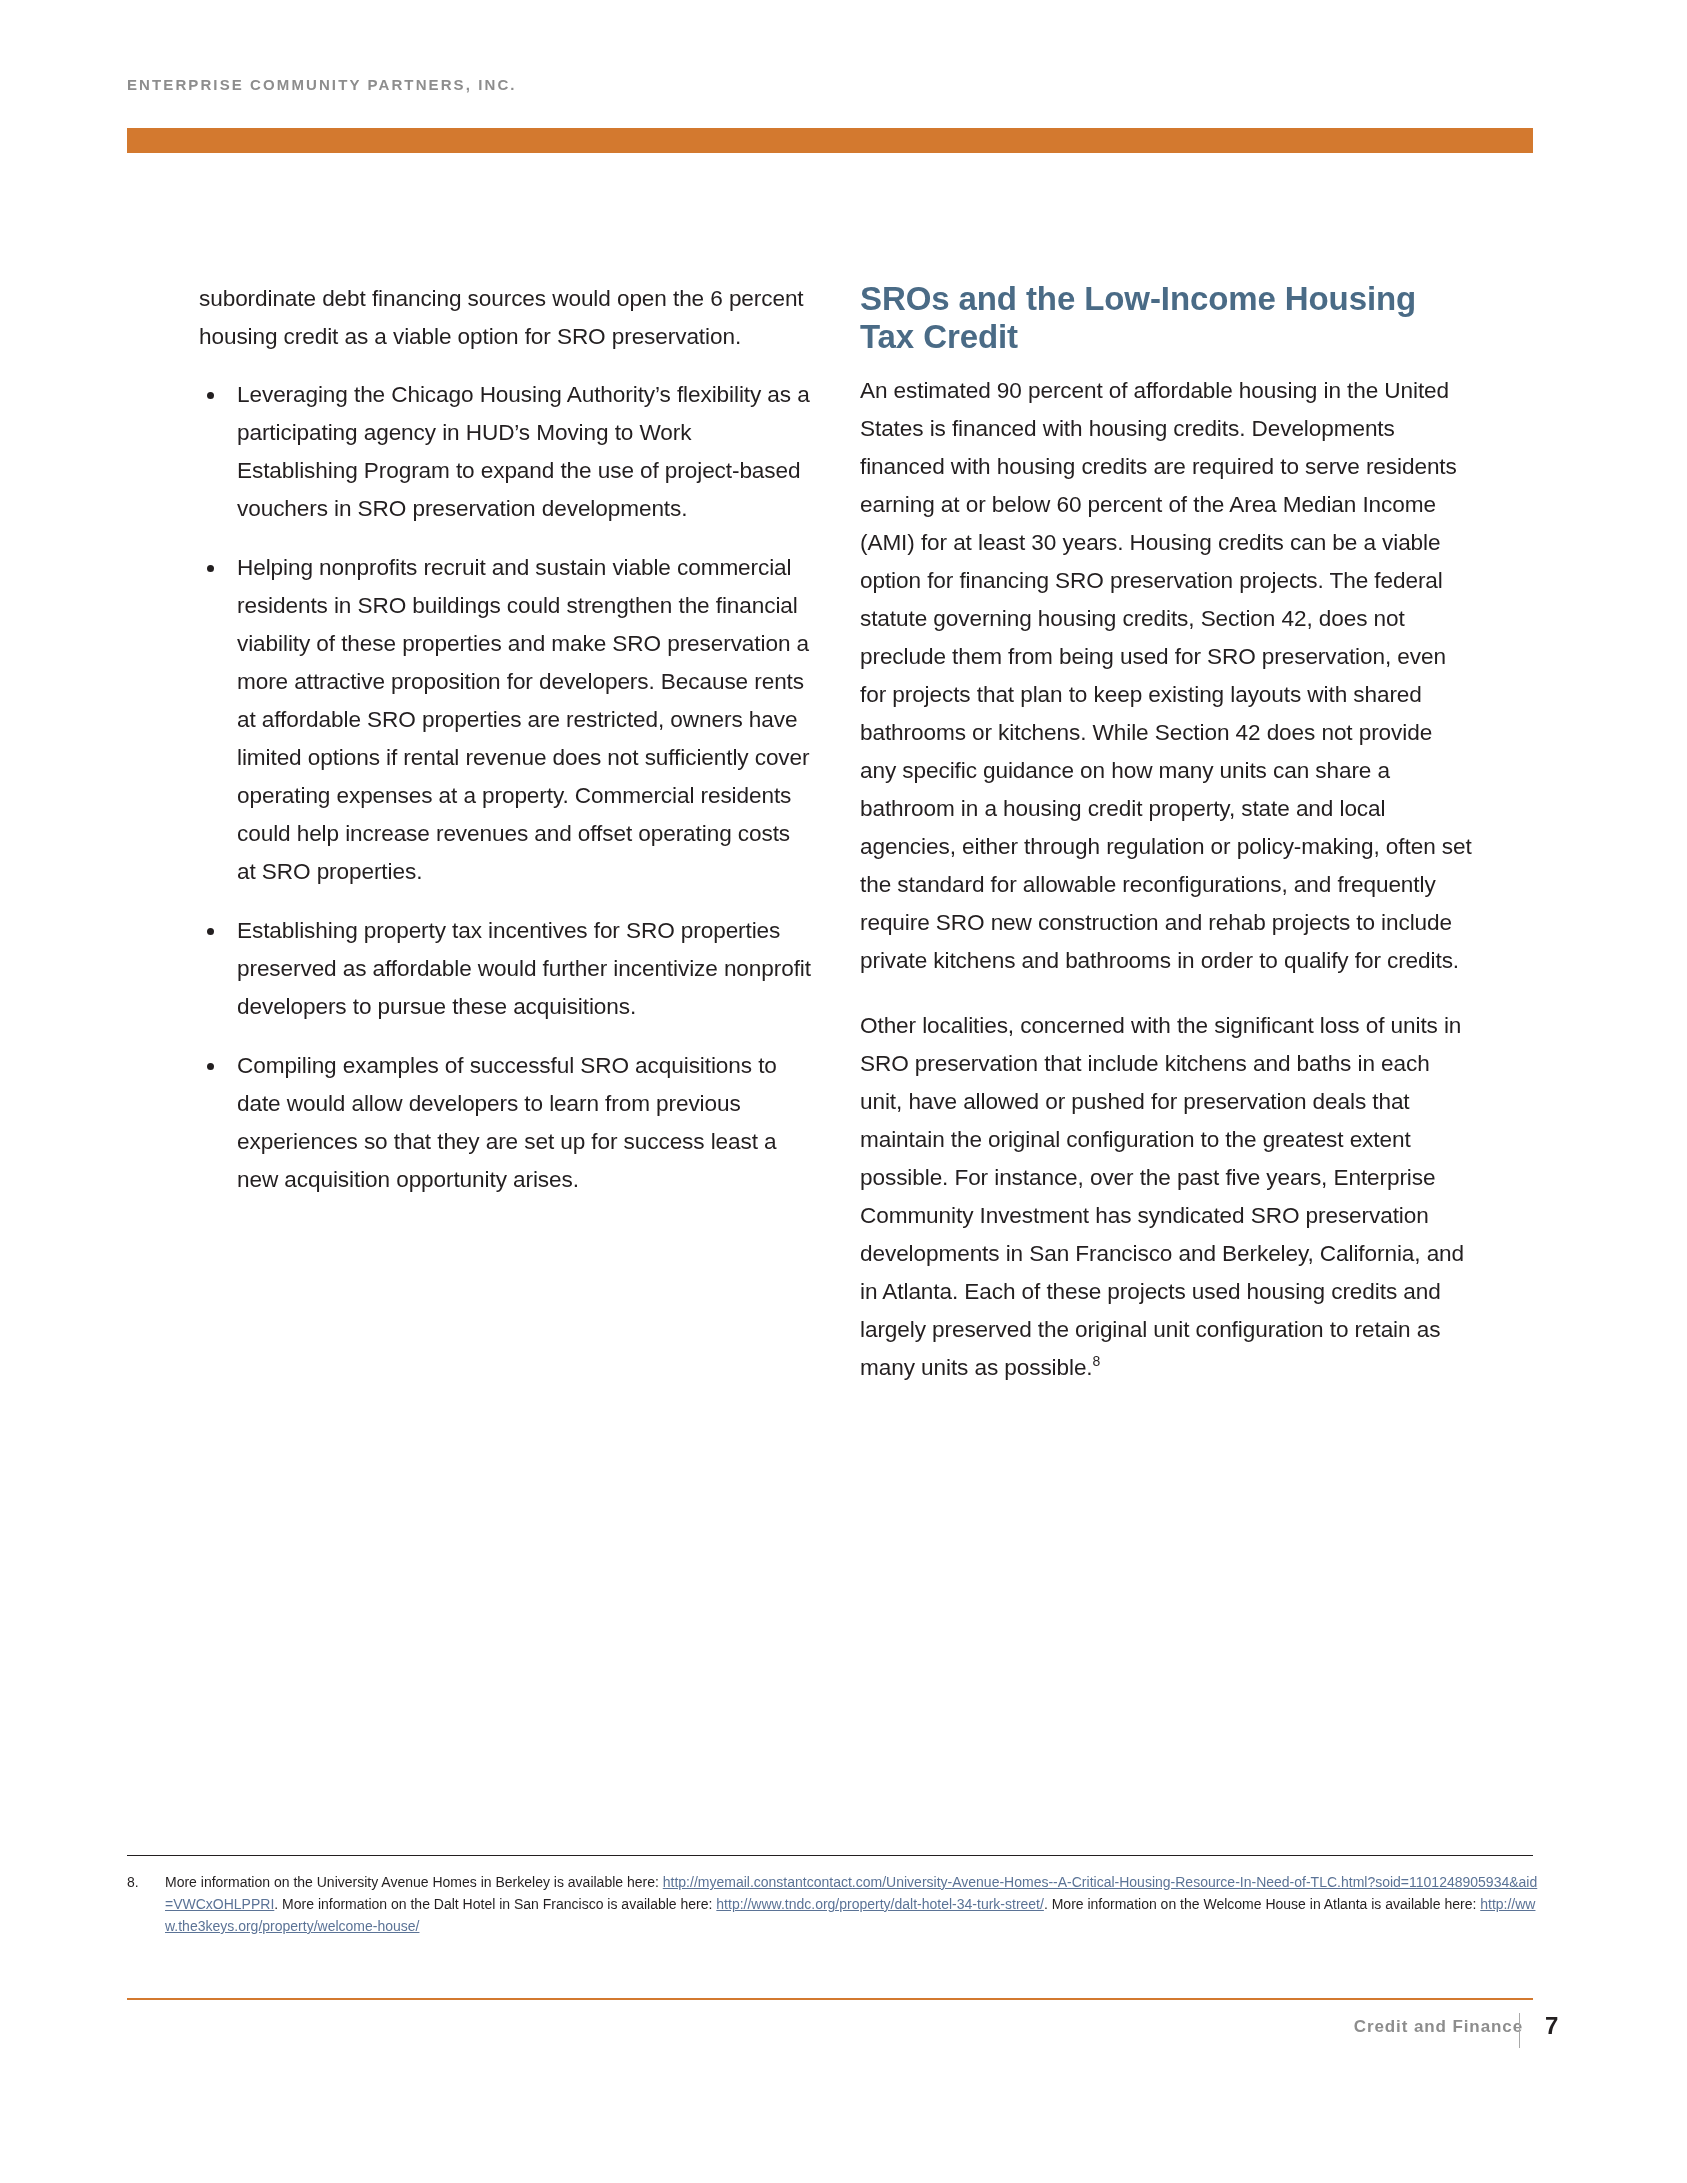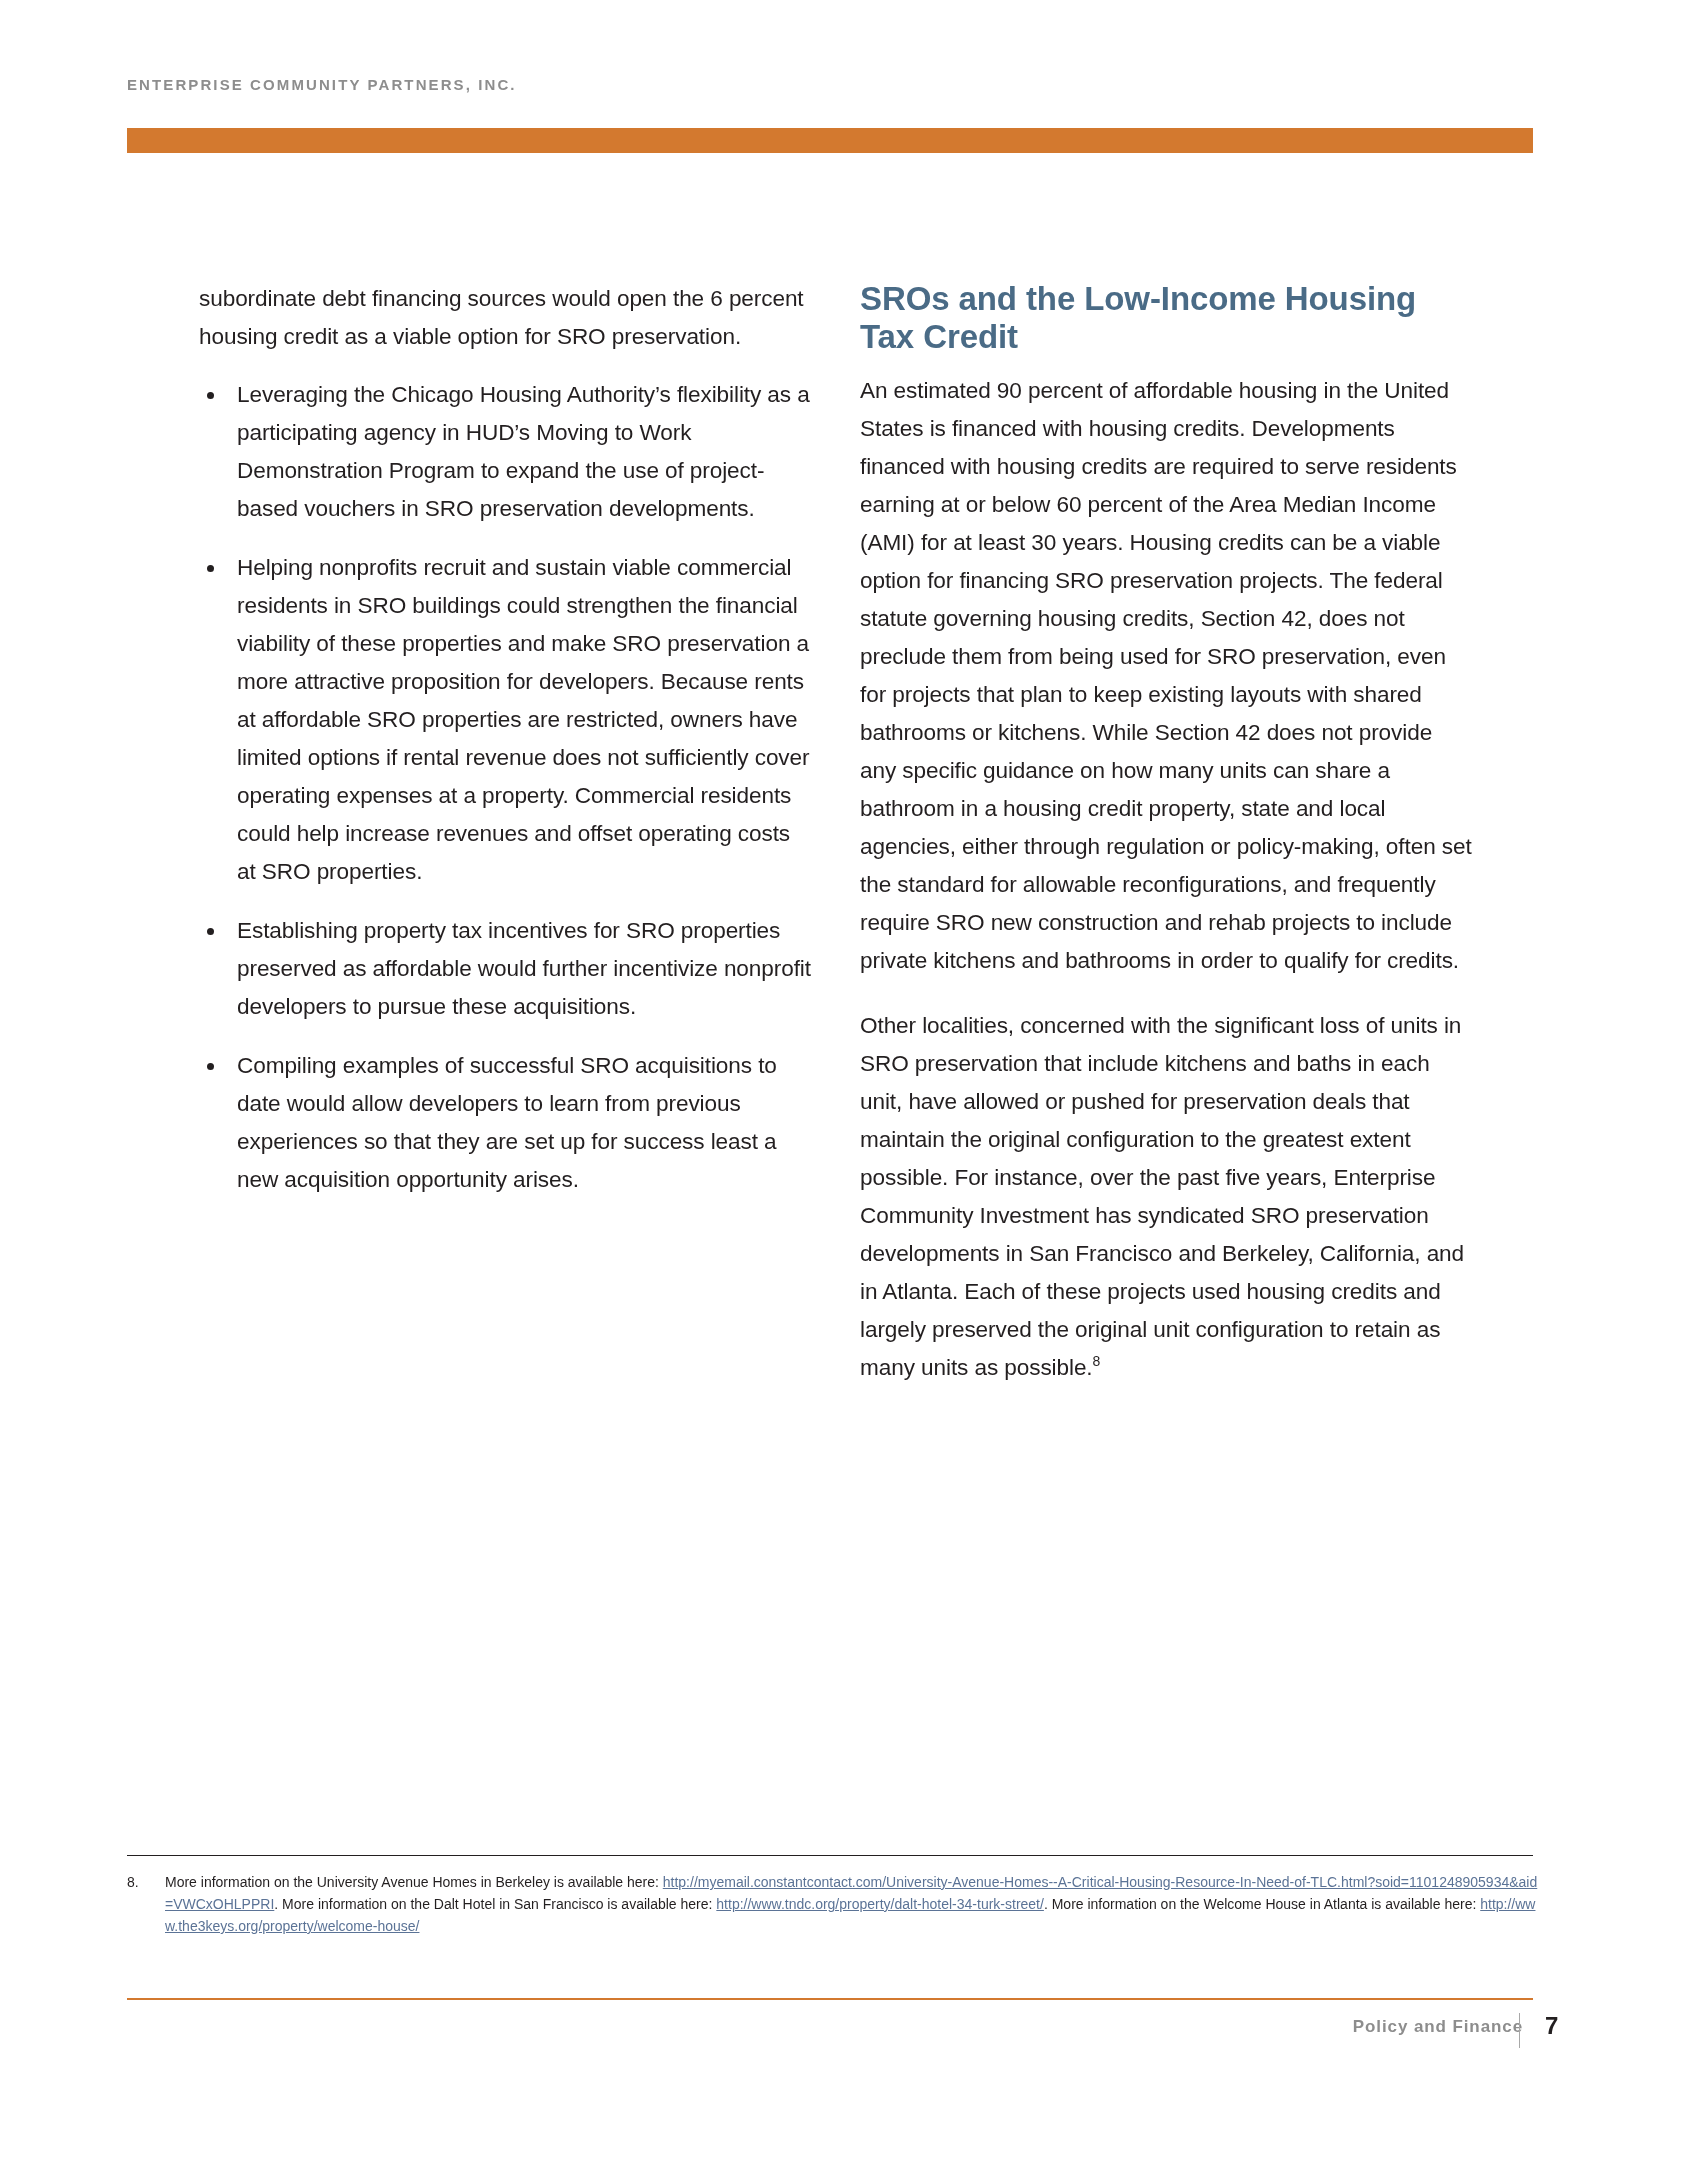--- a/index.html
+++ b/index.html
@@ -216,21 +216,21 @@
 
   <div class="columns">
 
     <div class="col col-left">
 
       <p class="body-text lead-para">subordinate debt financing sources would open the 6 percent housing credit as a viable option for SRO preservation.</p>
 
       <ul class="bullets">
         <li>
           <span class="bullet-dot"></span>
-          <span class="bullet-text">Leveraging the Chicago Housing Authority’s flexibility as a participating agency in HUD’s Moving to Work Demonstration Program to expand the use of project-based vouchers in SRO preservation developments.</span>
+          <span class="bullet-text">Leveraging the Chicago Housing Authority’s flexibility as a participating agency in HUD’s Moving to Work Establishing Program to expand the use of project-based vouchers in SRO preservation developments.</span>
         </li>
         <li>
           <span class="bullet-dot"></span>
           <span class="bullet-text">Helping nonprofits recruit and sustain viable commercial residents in SRO buildings could strengthen the financial viability of these properties and make SRO preservation a more attractive proposition for developers. Because rents at affordable SRO properties are restricted, owners have limited options if rental revenue does not sufficiently cover operating expenses at a property. Commercial residents could help increase revenues and offset operating costs at SRO properties.</span>
         </li>
         <li>
           <span class="bullet-dot"></span>
           <span class="bullet-text">Establishing property tax incentives for SRO properties preserved as affordable would further incentivize nonprofit developers to pursue these acquisitions.</span>
         </li>
         <li>
@@ -254,20 +254,20 @@
   <div class="footnote-rule"></div>
 
   <div class="footnotes">
     <div class="footnote">
       <span class="footnote-num">8.</span><span>More information on the University Avenue Homes in Berkeley is available here: </span><a class="link" href="#">http://myemail.constantcontact.com/University-Avenue-Homes--A-Critical-Housing-Resource-In-Need-of-TLC.html?soid=1101248905934&amp;aid=VWCxOHLPPRI</a><span>. More information on the Dalt Hotel in San Francisco is available here: </span><a class="link" href="#">http://www.tndc.org/property/dalt-hotel-34-turk-street/</a><span>. More information on the Welcome House in Atlanta is available here: </span><a class="link" href="#">http://www.the3keys.org/property/welcome-house/</a>
     </div>
   </div>
 
   <div class="footer-rule"></div>
 
-  <div class="footer-label">Policy and Finance</div>
+  <div class="footer-label">Credit and Finance</div>
 
   <div class="footer-divider"></div>
 
   <div class="page-number">7</div>
 
 </div>
 
 
 </body></html>

